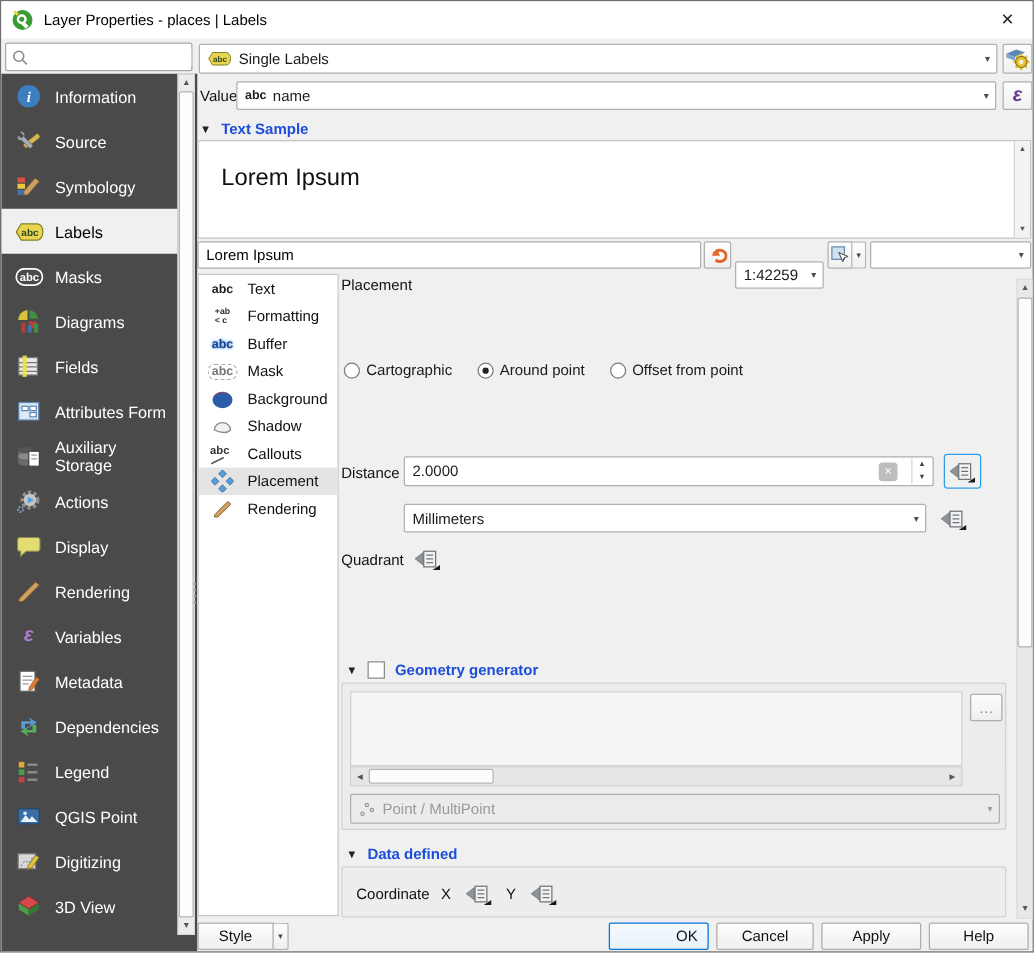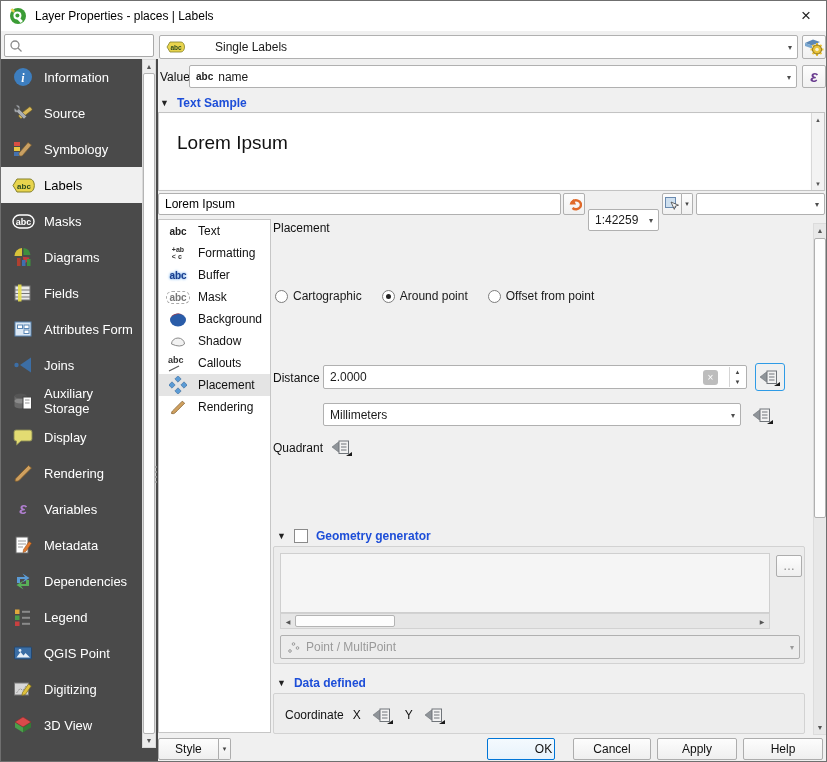--- a/index.html
+++ b/index.html
@@ -192,42 +192,44 @@
             <rect x="4.5" y="6" width="5" height="3.5" fill="#fff" stroke="#5b87b5"></rect>
             <rect x="11" y="6" width="5" height="3.5" fill="#fff" stroke="#5b87b5"></rect>
             <rect x="11" y="11" width="5" height="3.5" fill="#fff" stroke="#5b87b5"></rect>
           </svg>
         </span>
       <span>Attributes Form</span>
     </div>
     <div class="sb-item">
       <span class="sb-ico">
           <svg width="20" height="20">
-            <circle cx="3.5" cy="10" r="2.2" fill="#3c6ea5"></circle>
-            <path d="M18 2.5 L18 17.5 L7 10 Z" fill="#3c6ea5"></path>
-          </svg>
-        </span>
-      <span>Joins</span>
-    </div>
-    <div class="sb-item">
-      <span class="sb-ico">
-          <svg width="20" height="20">
             <path d="M1.5 5 V15 A6 2.5 0 0 0 13.5 15 V5" fill="#6a6a6a"></path>
             <ellipse cx="7.5" cy="10" rx="6" ry="2.5" fill="#8a8a8a"></ellipse>
             <ellipse cx="7.5" cy="5" rx="6" ry="2.5" fill="#555"></ellipse>
             <rect x="10" y="6" width="8.5" height="12" fill="#fff" stroke="#444"></rect>
             <line x1="12" y1="9" x2="16.5" y2="9" stroke="#999"></line>
             <line x1="12" y1="12" x2="16.5" y2="12" stroke="#999"></line>
           </svg>
         </span>
       <span>Auxiliary Storage</span>
     </div>
     <div class="sb-item">
       <span class="sb-ico">
           <svg width="20" height="20">
+            <circle cx="11" cy="9" r="6" fill="none" stroke="#8f8f8f" stroke-width="3.2" stroke-dasharray="2.6 1.8"></circle>
+            <circle cx="11" cy="9" r="5" fill="#c4c4c4"></circle>
+            <path d="M9.3 6.3 L14 9 L9.3 11.7 Z" fill="#4aa3e0"></path>
+            <circle cx="3.5" cy="16.5" r="2" fill="none" stroke="#7a9cc0" stroke-width="1.6" stroke-dasharray="1.5 1"></circle>
+          </svg>
+        </span>
+      <span>Actions</span>
+    </div>
+    <div class="sb-item">
+      <span class="sb-ico">
+          <svg width="20" height="20">
             <path d="M3 3 h14 a2 2 0 0 1 2 2 v7 a2 2 0 0 1 -2 2 h-9 l-4.5 4 v-4 h-0.5 a2 2 0 0 1 -2 -2 v-7 a2 2 0 0 1 2 -2z" fill="#e3dc72" stroke="#8a8a55" stroke-width="0.9"></path>
           </svg>
         </span>
       <span>Display</span>
     </div>
     <div class="sb-item">
       <span class="sb-ico">
           <svg width="20" height="20">
             <path d="M2 18 c0 -3.5 2.5 -3.5 4 -6 l9.5 -9.5 3 2.5 -9.5 9.5 c-2.5 2.5 -3.5 4.5 -7 3.5z" fill="#cfa05f" stroke="#7d5a2a" stroke-width="0.8"></path>
           </svg>
@@ -313,21 +315,21 @@
 </div>
 <div class="splitter-dots">
     <i></i>
     <i></i>
     <i></i>
     <i></i>
   </div>
 
 <div class="content-col">
 
-  <div class="combo" style="position:absolute;left:1px;top:4px;width:639px;height:24px;gap:24px;">
+  <div class="combo" style="position:absolute;left:1px;top:4px;width:639px;height:24px;">
     <span style="display:inline-flex;margin-right:6px;">
         <svg width="19" height="12">
           <path d="M4 1 h11 a3.5 5 0 0 1 0 10 h-11 l-3 -5z" fill="#e8d44d" stroke="#84802a" stroke-width="0.8"></path>
           <text x="10" y="8.8" font-size="6.5" font-weight="bold" text-anchor="middle" fill="#2c4a1e">abc</text>
         </svg>
       </span>
     <span>Single Labels</span>
     <span class="arrow">▾</span>
   </div>
   <button class="tool-btn" style="position:absolute;left:644px;top:4px;width:24px;height:24px;">
@@ -602,17 +604,17 @@
   <div class="c-scroll" style="left:655px;top:192px;width:14px;height:512px;">
     <div class="arr" style="top:0;">▲</div>
     <div class="thumb" style="top:14px;height:280px;"></div>
     <div class="arr" style="bottom:0;">▼</div>
   </div>
 
   <div style="position:absolute;left:0;top:707px;width:73px;height:22px;display:flex;">
     <span class="btn" style="width:76px;border-radius:2px 0 0 2px;text-align:right;">Style</span>
     <span class="btn" style="width:15px;border-left:none;border-radius:0 2px 2px 0;font-size:7px;color:#444;">▾</span>
   </div>
-  <button class="btn default" style="position:absolute;left:329px;top:707px;width:68px;height:22px;padding-left:45px;">OK</button>
+  <button class="btn default" style="position:absolute;left:329px;top:707px;width:80px;height:22px;padding-left:45px;">OK</button>
   <button class="btn" style="position:absolute;left:415px;top:707px;width:78px;height:22px;">Cancel</button>
   <button class="btn" style="position:absolute;left:499px;top:707px;width:80px;height:22px;">Apply</button>
   <button class="btn" style="position:absolute;left:585px;top:707px;width:80px;height:22px;">Help</button>
 </div>
 
 </body></html>

